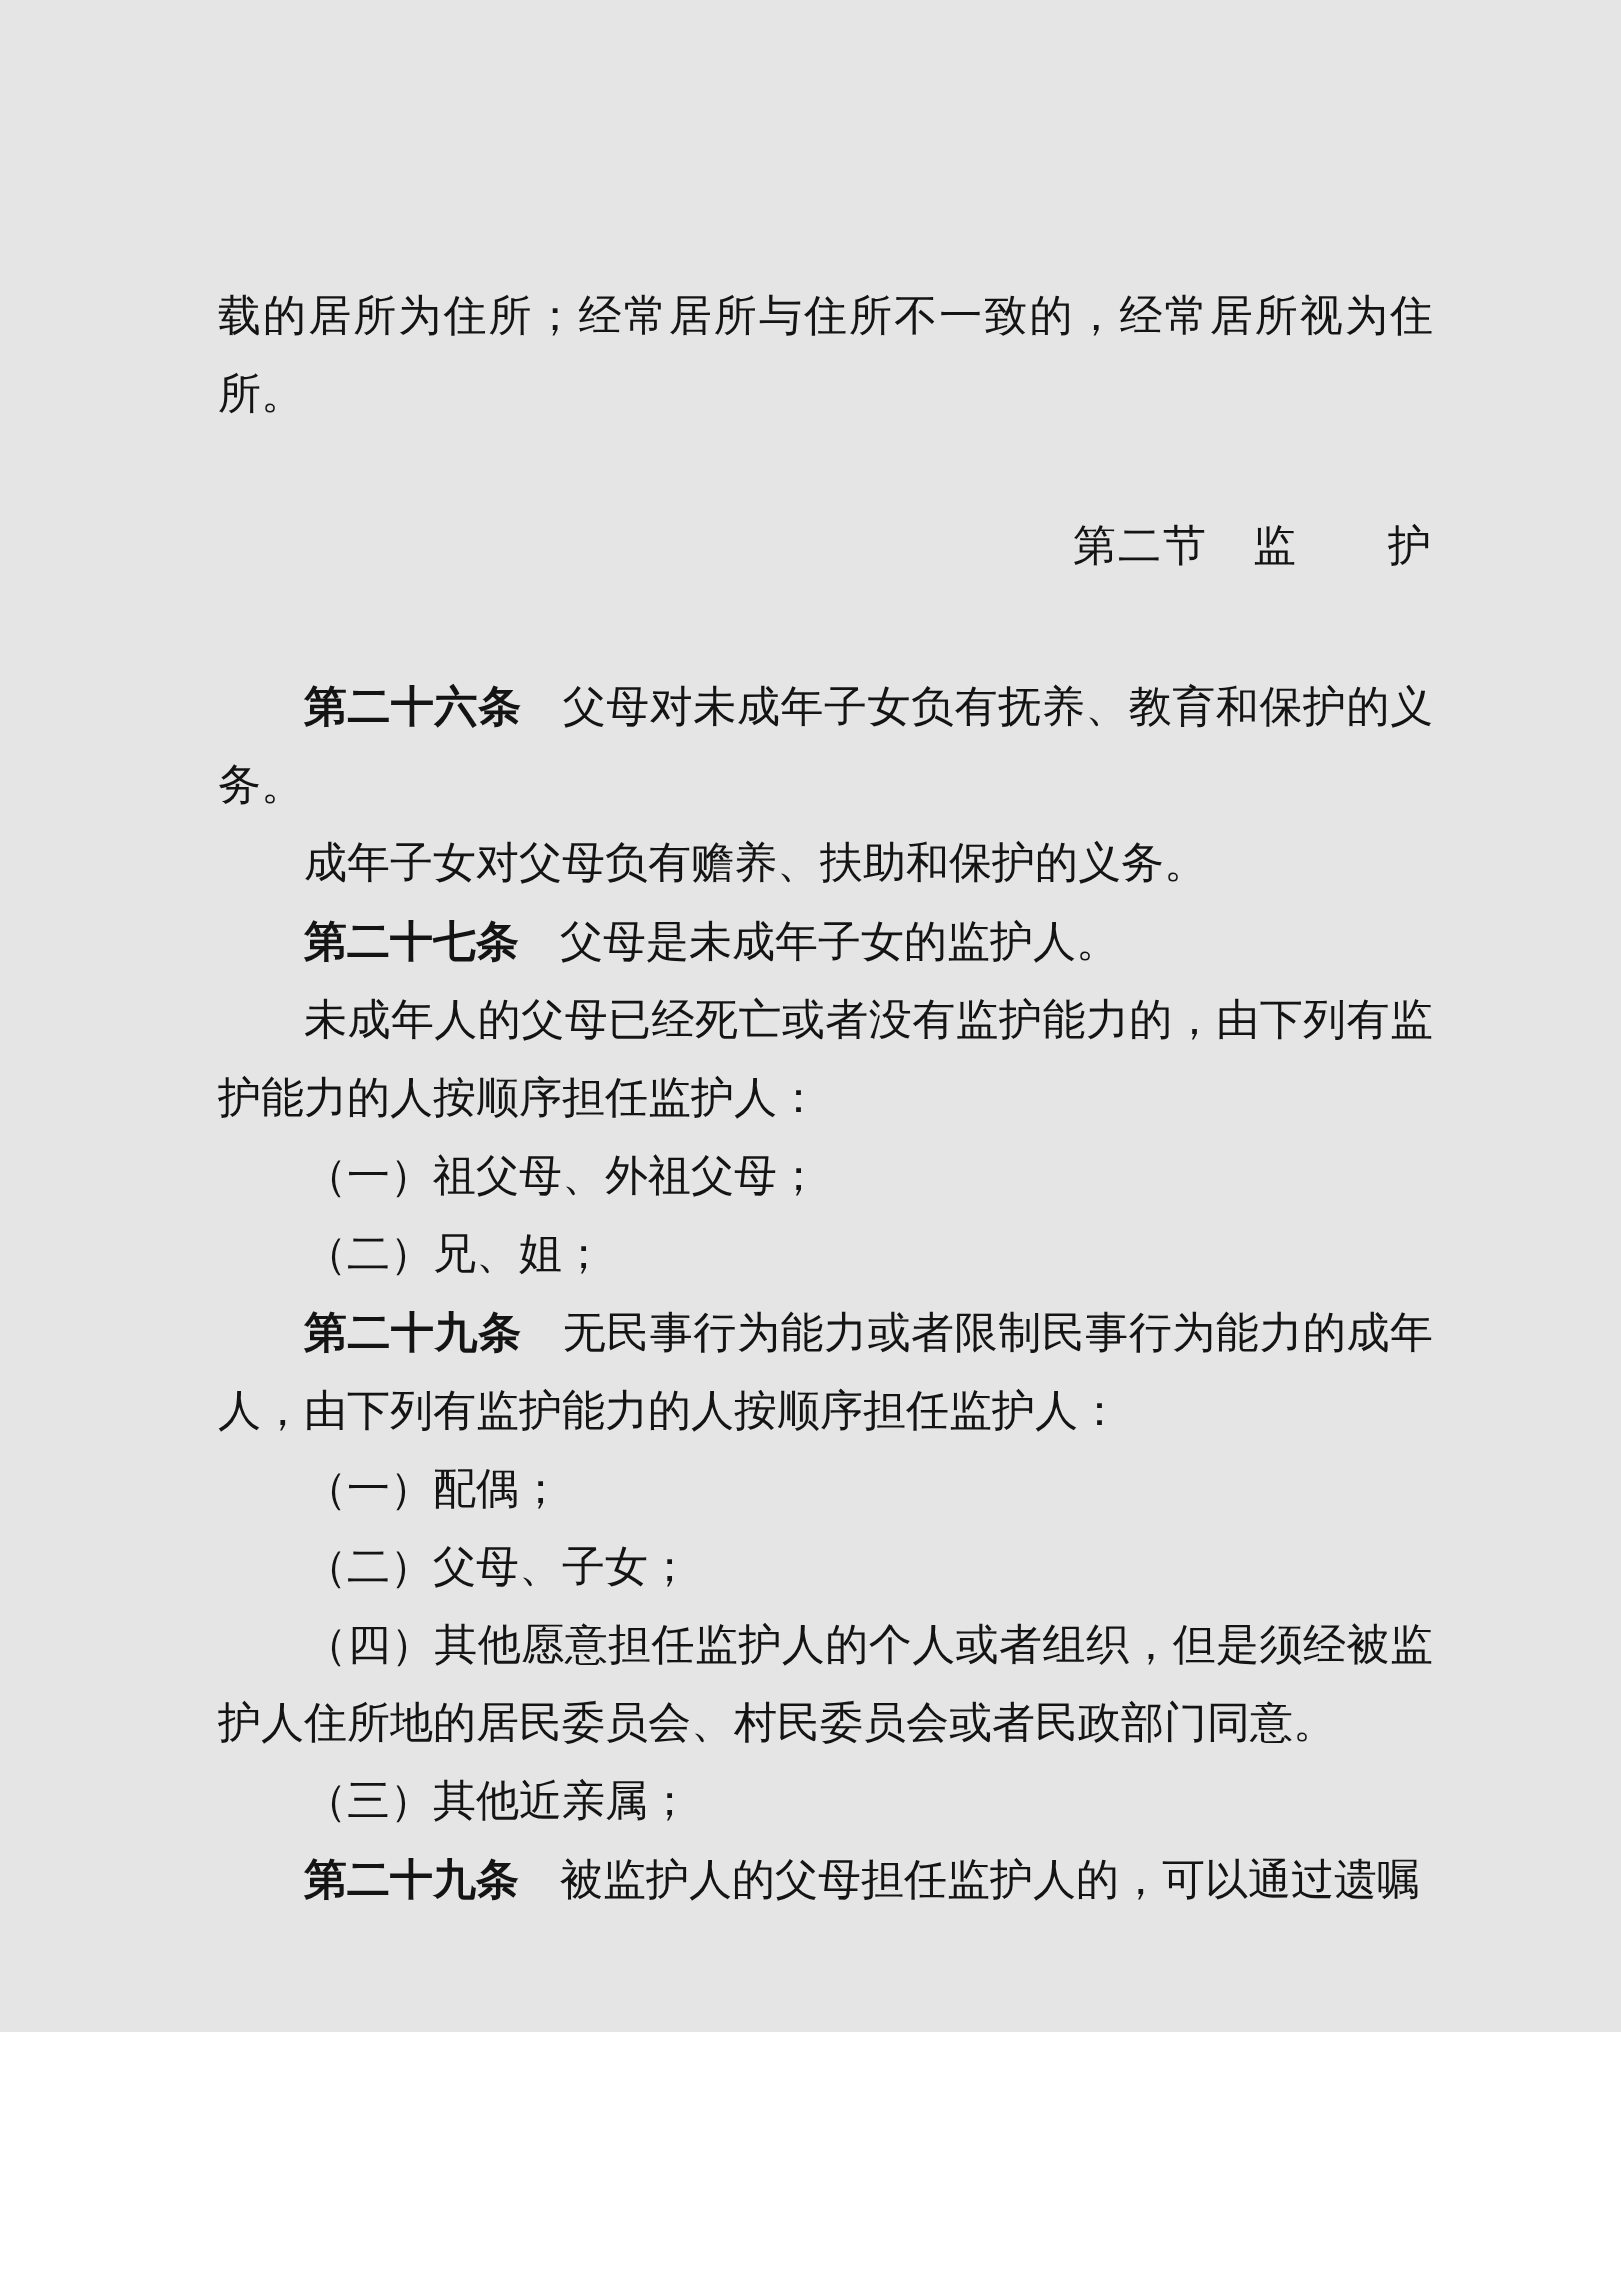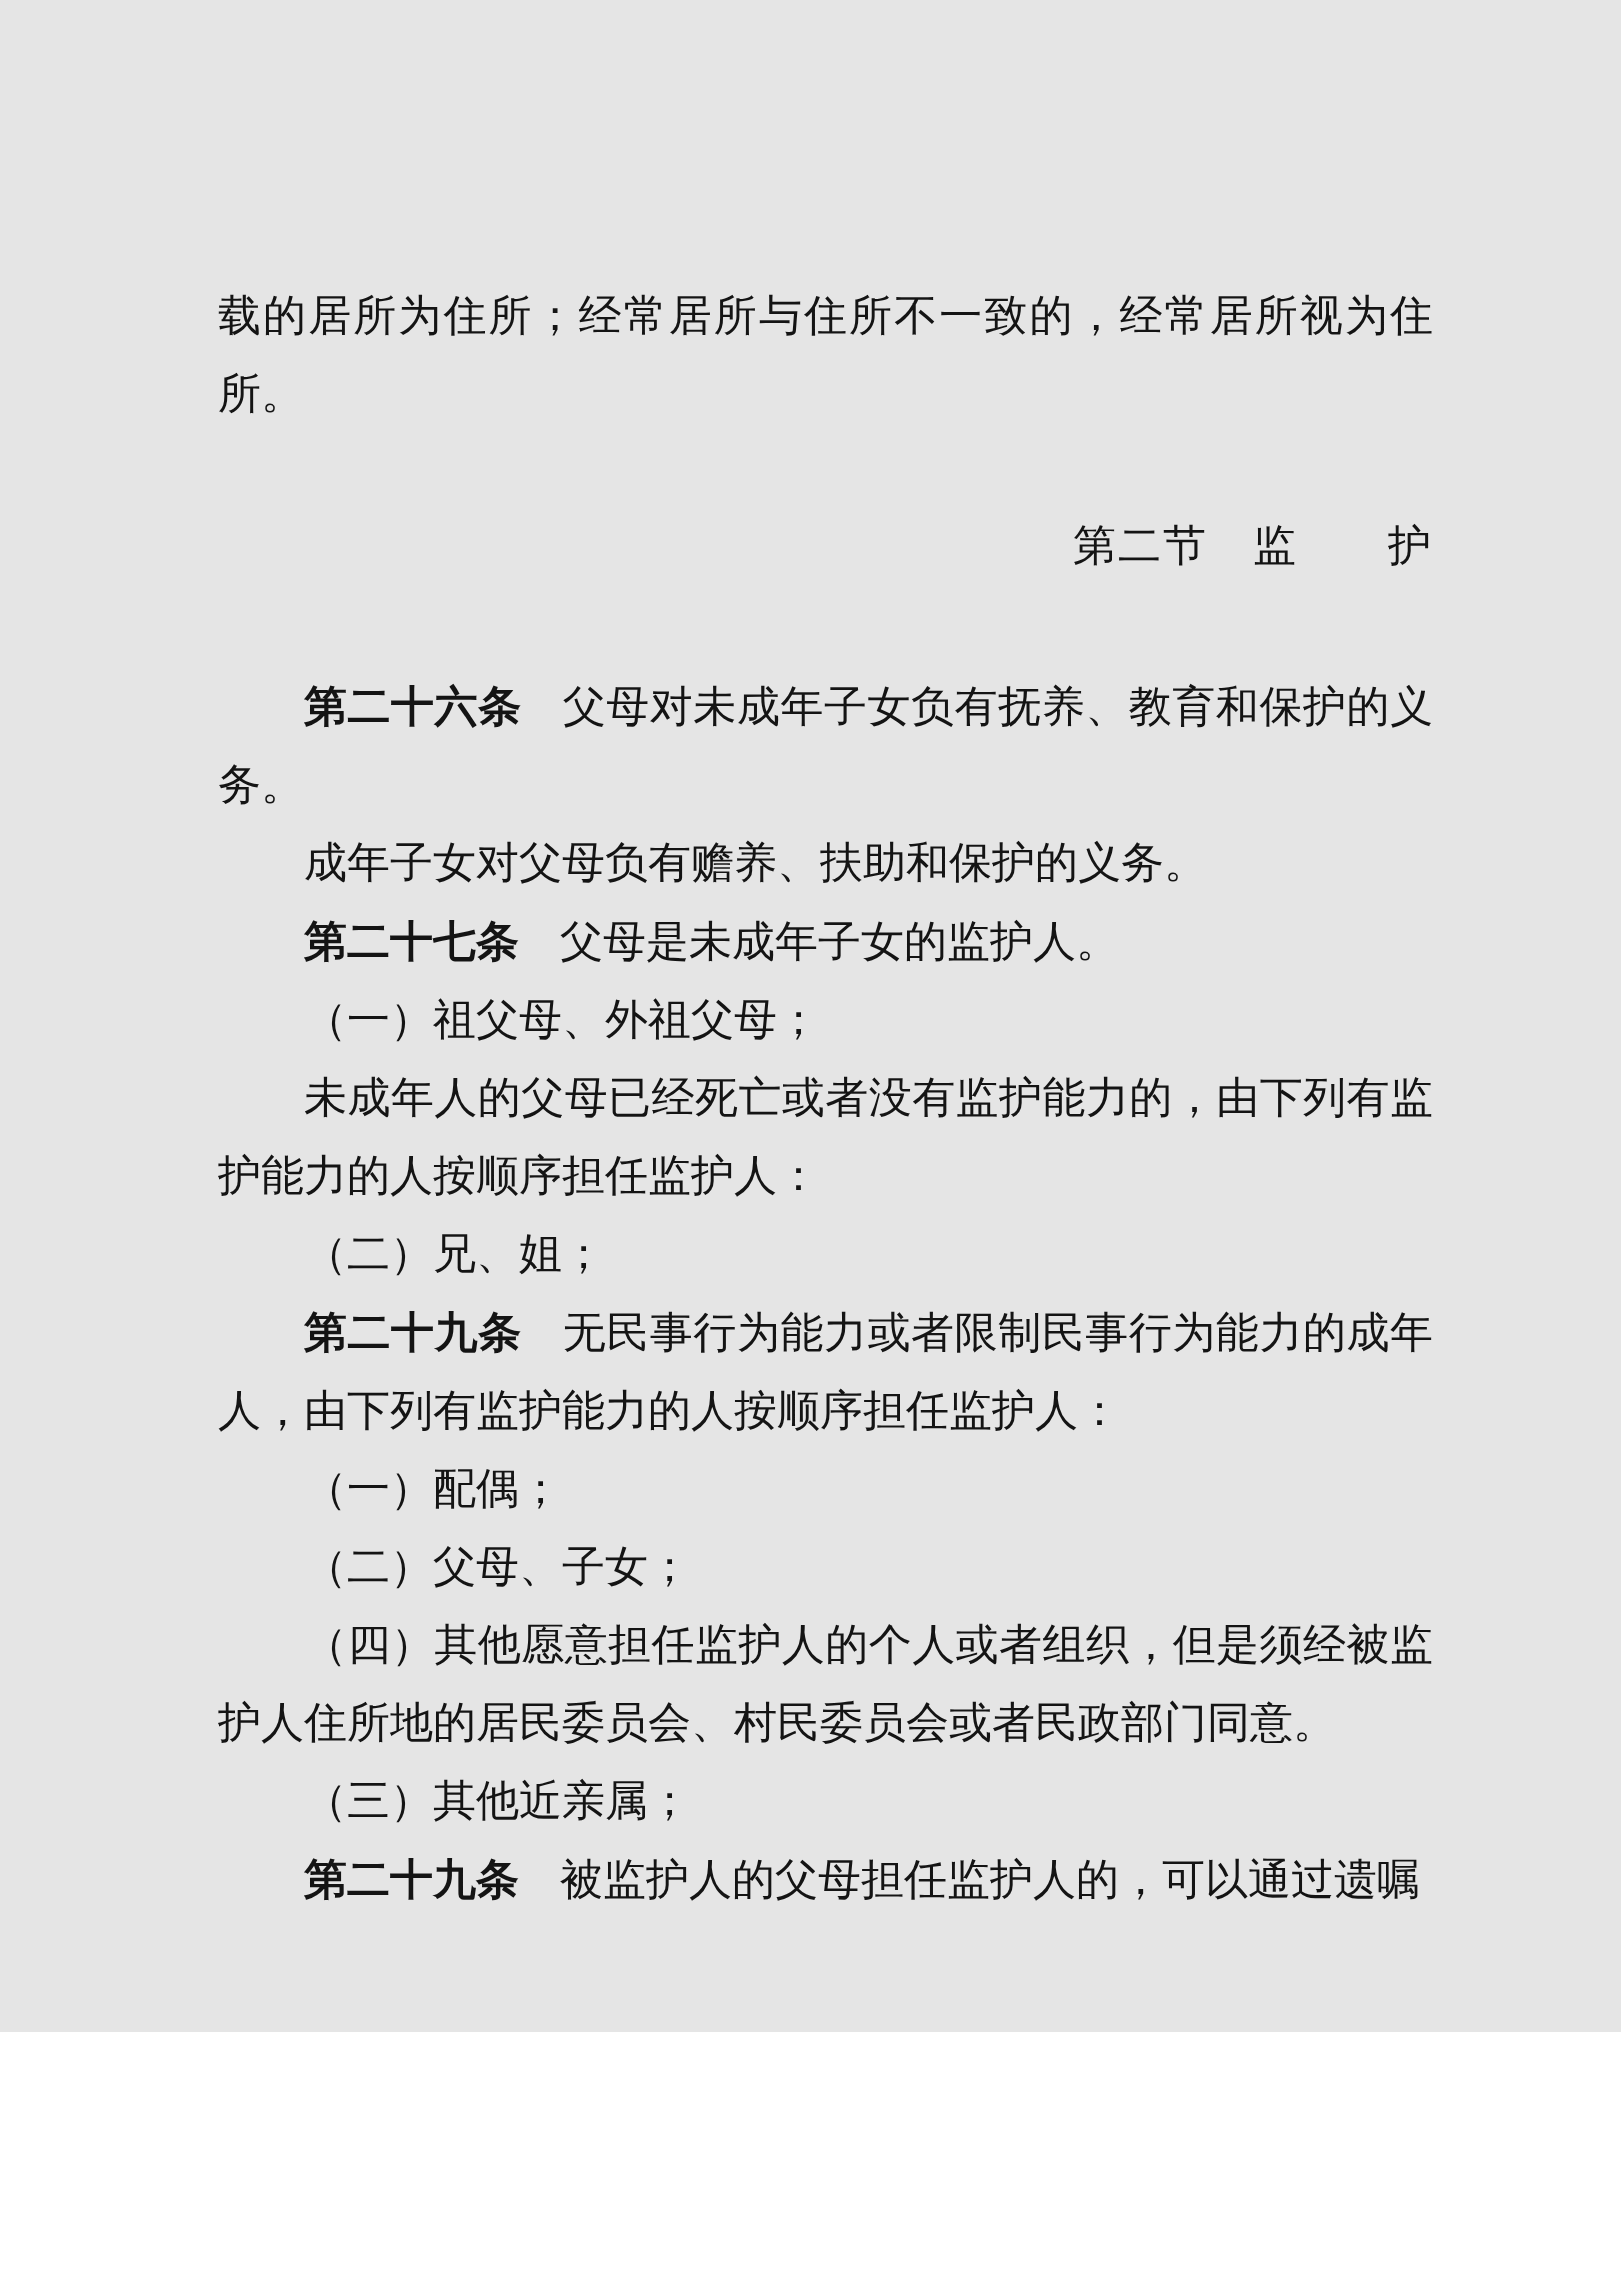--- a/index.html
+++ b/index.html
@@ -73,23 +73,23 @@
     <p class="para no-indent">载的居所为住所；经常居所与住所不一致的，经常居所视为住所。</p>
 
     <h2 class="section-heading">第二节　监　　护</h2>
 
     <p class="para"><span class="article-label">第二十六条</span><span>父母对未成年子女负有抚养、教育和保护的义务。</span></p>
 
     <p class="para">成年子女对父母负有赡养、扶助和保护的义务。</p>
 
     <p class="para"><span class="article-label">第二十七条</span><span>父母是未成年子女的监护人。</span></p>
 
+    <p class="para">未成年人的父母已经死亡或者没有监护能力的，由下列有监护能力的人按顺序担任监护人：</p>
+
     <p class="para">（一）祖父母、外祖父母；</p>
-
-    <p class="para">未成年人的父母已经死亡或者没有监护能力的，由下列有监护能力的人按顺序担任监护人：</p>
 
     <p class="para">（二）兄、姐；</p>
 
 
     <p class="para"><span class="article-label">第二十九条</span><span>无民事行为能力或者限制民事行为能力的成年人，由下列有监护能力的人按顺序担任监护人：</span></p>
 
     <p class="para">（一）配偶；</p>
 
     <p class="para">（二）父母、子女；</p>
 

